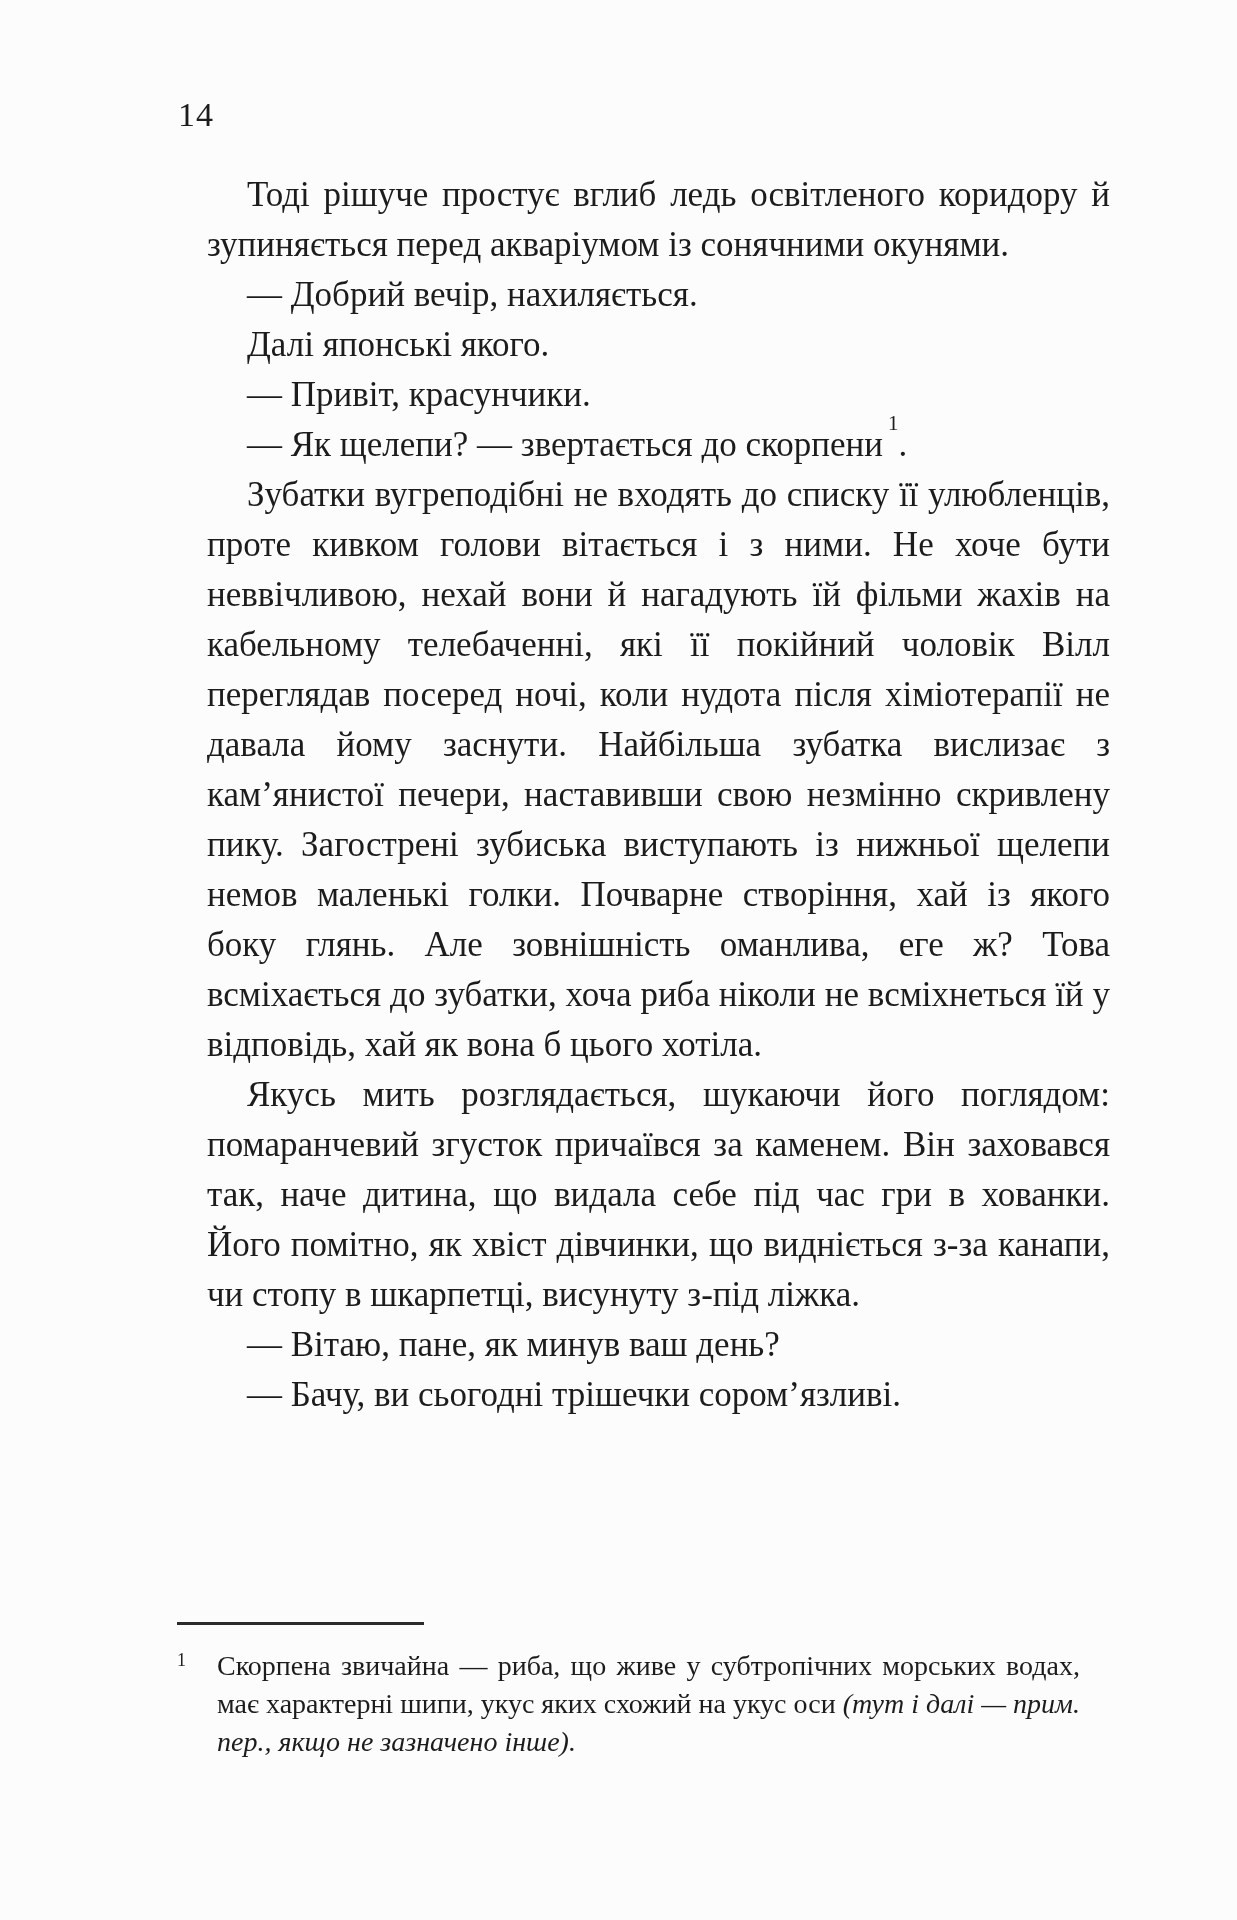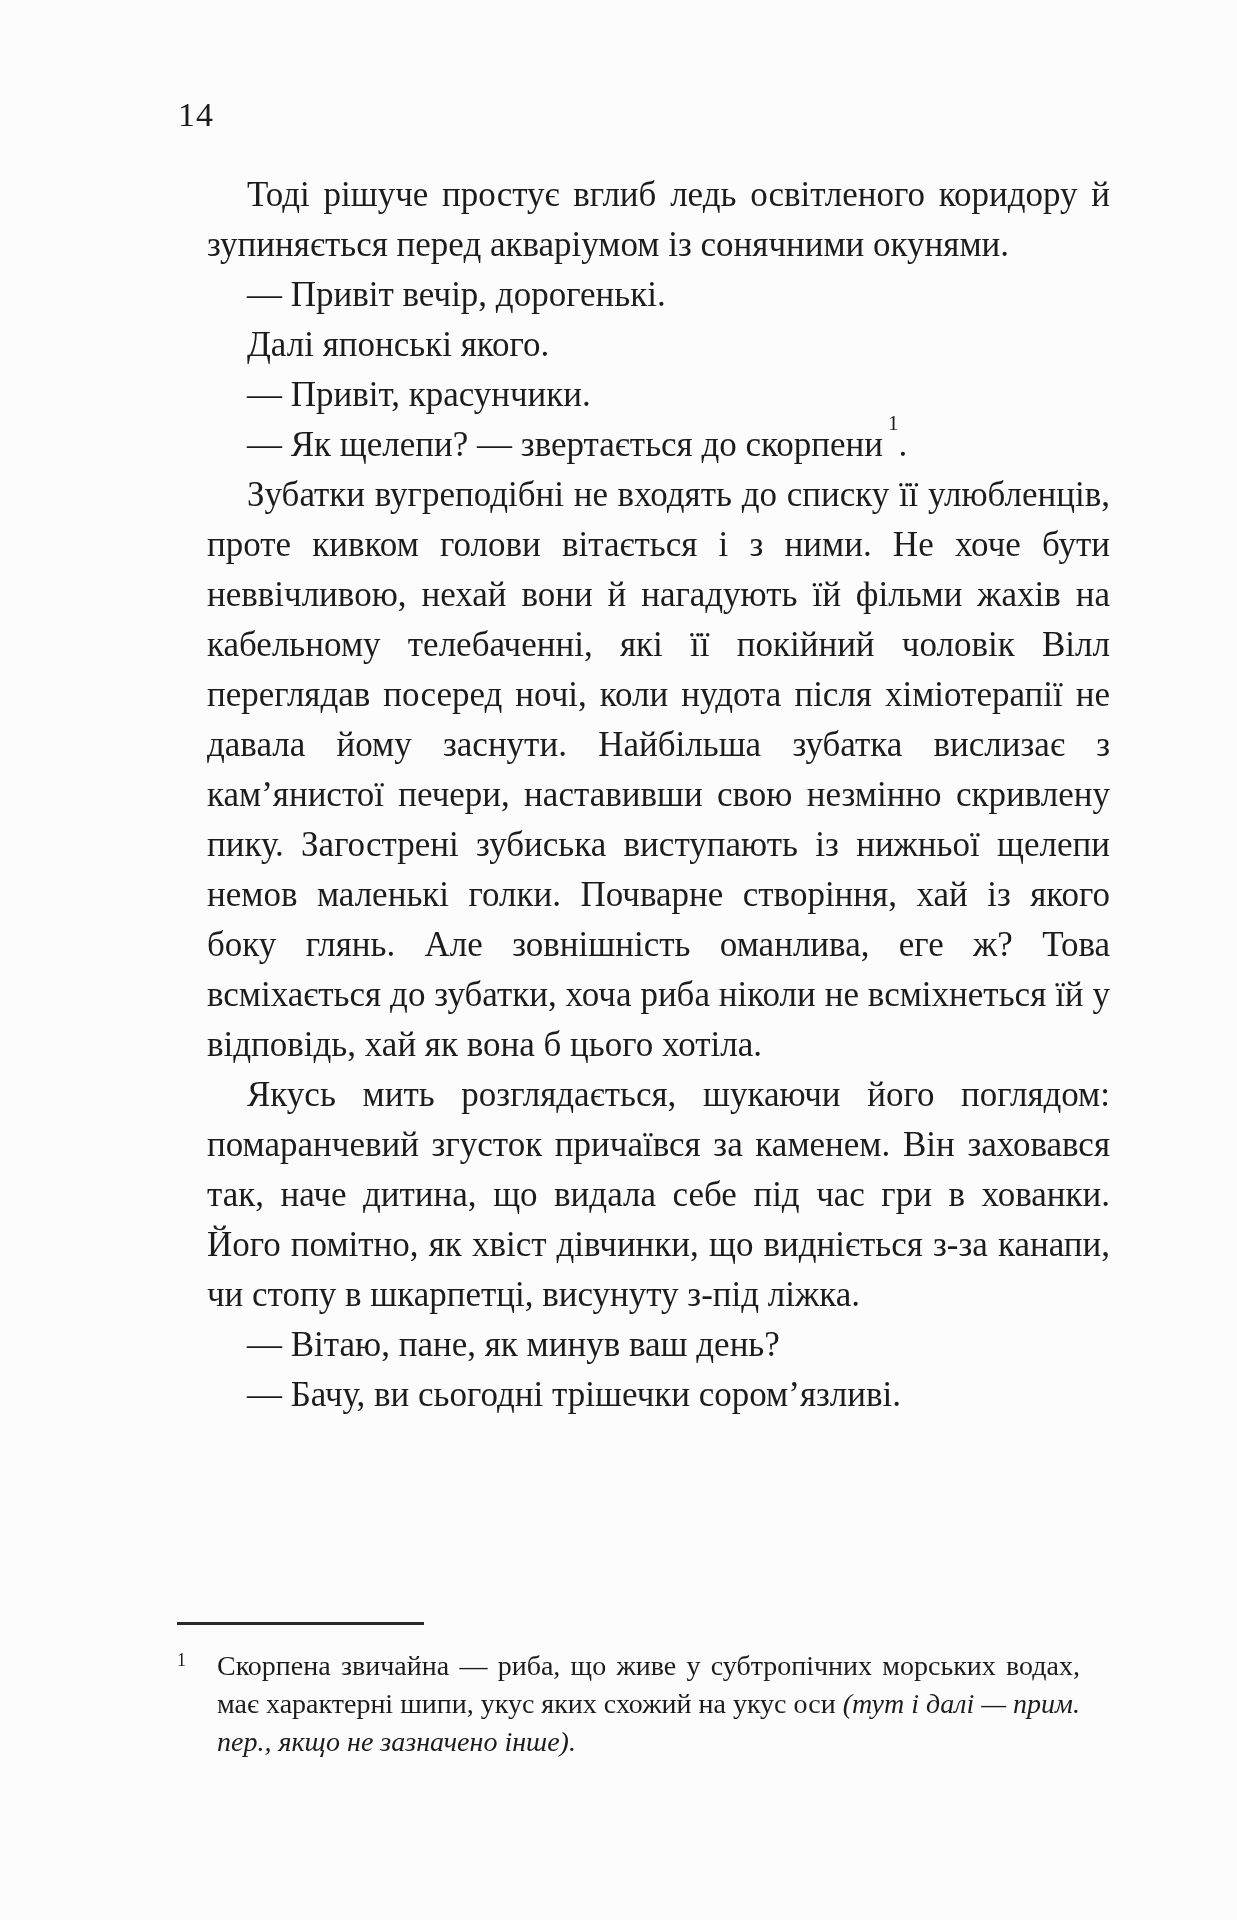--- a/index.html
+++ b/index.html
@@ -80,21 +80,21 @@
 </style>
 </head>
 <body>
 
 <div class="page">
 
   <div class="page-number">14</div>
 
   <div class="text-column">
     <p>Тоді рішуче простує вглиб ледь освітленого коридору й зупиняється перед акваріумом із сонячними окунями.</p>
-    <p>— Привіт вечір, дорогенькі.</p>
+    <p>— Добрий вечір, нахиляється.</p>
     <p>Далі японські якого.</p>
     <p>— Привіт, красунчики.</p>
     <p><span>— Як щелепи? — звертається до скорпени</span><sup class="fn-ref">1</sup><span>.</span></p>
     <p>Зубатки вугреподібні не входять до списку її улюбленців, проте кивком голови вітається і з ними. Не хоче бути неввічливою, нехай вони й нагадують їй фільми жахів на кабельному телебаченні, які її покійний чоловік Вілл переглядав посеред ночі, коли нудота після хіміотерапії не давала йому заснути. Найбільша зубатка вислизає з кам’янистої печери, наставивши свою незмінно скривлену пику. Загострені зубиська виступають із нижньої щелепи немов маленькі голки. Почварне створіння, хай із якого боку глянь. Але зовнішність оманлива, еге ж? Това всміхається до зубатки, хоча риба ніколи не всміхнеться їй у відповідь, хай як вона б цього хотіла.</p>
     <p>Якусь мить розглядається, шукаючи його поглядом: помаранчевий згусток причаївся за каменем. Він заховався так, наче дитина, що видала себе під час гри в хованки. Його помітно, як хвіст дівчинки, що видніється з-за канапи, чи стопу в шкарпетці, висунуту з-під ліжка.</p>
     <p>— Вітаю, пане, як минув ваш день?</p>
     <p>— Бачу, ви сьогодні трішечки сором’язливі.</p>
   </div>
 
   <div class="footnote-area">

